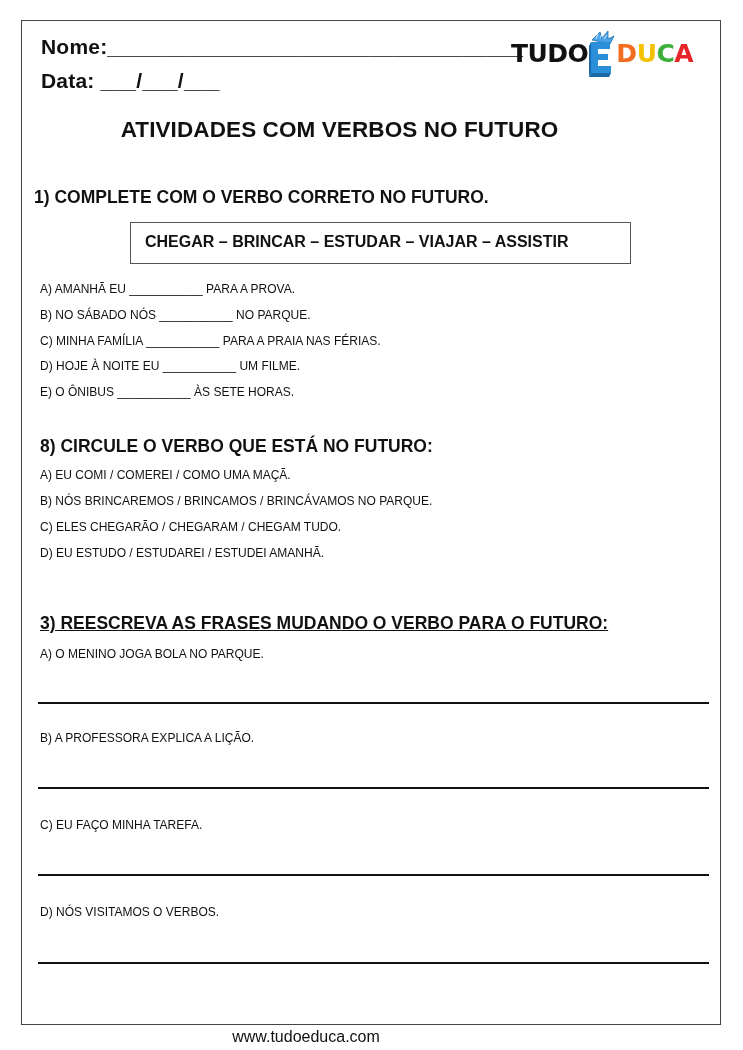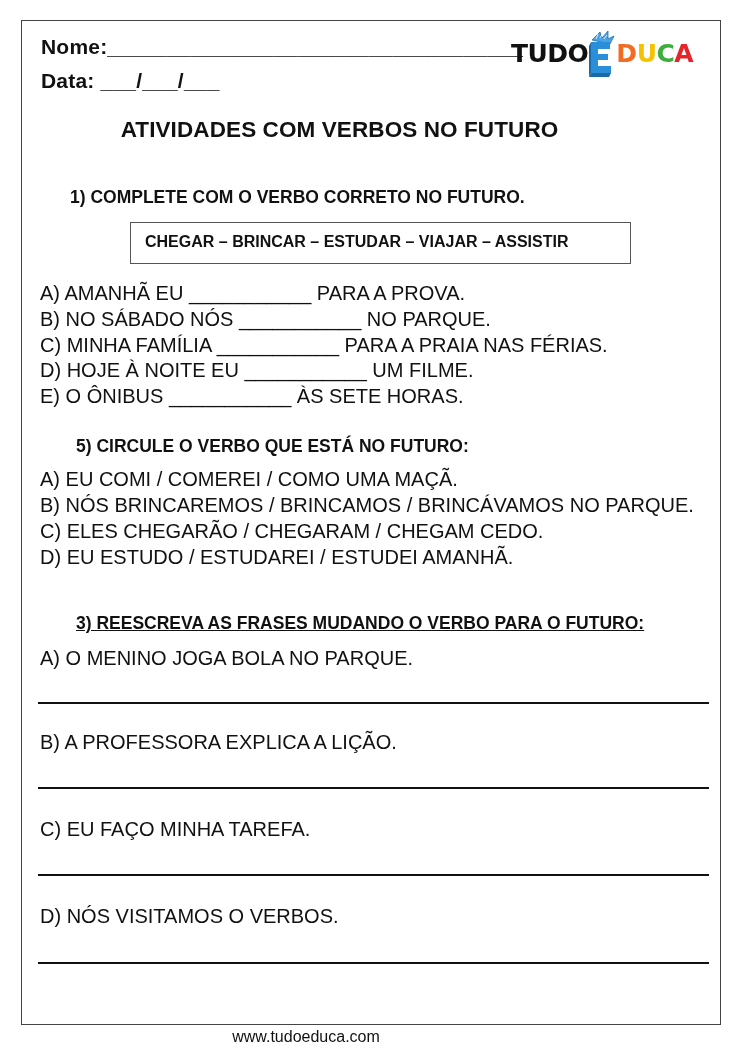--- a/index.html
+++ b/index.html
@@ -10,28 +10,28 @@
   .header-line { position: absolute; left: 41px; font-weight: bold; font-size: 21px; letter-spacing: 0.2px; }
   #nome { top: 35px; }
   #data { top: 69px; }
   .logo { position: absolute; left: 511px; top: 28px; height: 50px; display: flex; align-items: center;
           font-family: "DejaVu Sans", sans-serif; font-weight: bold; font-size: 25px; letter-spacing: -0.5px; }
   .logo .tudo { color: #111; }
   .logo .book { position: relative; width: 30px; height: 46px; margin: 0 0 0 -2px; }
   .logo .l { display: inline-block; }
   .title { position: absolute; left: 0; width: 679px; top: 117px; text-align: center;
            font-weight: bold; font-size: 22.5px; letter-spacing: 0.1px; }
-  .section-title { position: absolute; left: 34px; font-weight: bold; font-size: 17.5px; margin-left: 36px; }
+  .section-title { position: absolute; left: 34px; font-weight: bold; font-size: 17.5px; }
   #s1 { top: 187px; }
   #s2 { top: 436px; left: 40px; }
   #s3 { top: 613px; left: 40px; text-decoration: underline; }
   .wordbox { position: absolute; left: 130px; top: 222px; width: 501px; height: 42px;
              border: 1.2px solid #555; box-sizing: border-box; }
   .wordbox span { position: absolute; left: 14px; top: 10px; font-weight: bold; font-size: 16px; }
-  .item { position: absolute; left: 40px; font-size: 20px; white-space: nowrap; }
+  .item { position: absolute; left: 40px; font-size: 12px; white-space: nowrap; }
   .answer-line { position: absolute; left: 38px; width: 671px; height: 0; border-top: 2.5px solid #111; }
   .footer { position: absolute; left: 0; width: 612px; top: 1028px; text-align: center;
             font-size: 16px; color: #111; }
 </style>
 </head>
 <body>
 
 <div class="frame"></div>
 
 <div class="header-line" id="nome">Nome:___________________________________</div>
@@ -59,24 +59,24 @@
 <div class="section-title" id="s1">1) COMPLETE COM O VERBO CORRETO NO FUTURO.</div>
 <div class="wordbox">
   <span>CHEGAR – BRINCAR – ESTUDAR – VIAJAR – ASSISTIR</span>
 </div>
 <div class="item" style="top:282px">A) AMANHÃ EU ___________ PARA A PROVA.</div>
 <div class="item" style="top:308px">B) NO SÁBADO NÓS ___________ NO PARQUE.</div>
 <div class="item" style="top:334px">C) MINHA FAMÍLIA ___________ PARA A PRAIA NAS FÉRIAS.</div>
 <div class="item" style="top:359px">D) HOJE À NOITE EU ___________ UM FILME.</div>
 <div class="item" style="top:385px">E) O ÔNIBUS ___________ ÀS SETE HORAS.</div>
 
-<div class="section-title" id="s2">5) CIRCULE O VERBO QUE ESTÁ NO FUTURO:</div>
+<div class="section-title" id="s2">8) CIRCULE O VERBO QUE ESTÁ NO FUTURO:</div>
 <div class="item" style="top:468px">A) EU COMI / COMEREI / COMO UMA MAÇÃ.</div>
 <div class="item" style="top:494px">B) NÓS BRINCAREMOS / BRINCAMOS / BRINCÁVAMOS NO PARQUE.</div>
-<div class="item" style="top:520px">C) ELES CHEGARÃO / CHEGARAM / CHEGAM CEDO.</div>
+<div class="item" style="top:520px">C) ELES CHEGARÃO / CHEGARAM / CHEGAM TUDO.</div>
 <div class="item" style="top:546px">D) EU ESTUDO / ESTUDAREI / ESTUDEI AMANHÃ.</div>
 
 <div class="section-title" id="s3">3) REESCREVA AS FRASES MUDANDO O VERBO PARA O FUTURO:</div>
 <div class="item" style="top:647px">A) O MENINO JOGA BOLA NO PARQUE.</div>
 <div class="answer-line" style="top:702px"></div>
 <div class="item" style="top:731px">B) A PROFESSORA EXPLICA A LIÇÃO.</div>
 <div class="answer-line" style="top:787px"></div>
 <div class="item" style="top:818px">C) EU FAÇO MINHA TAREFA.</div>
 <div class="answer-line" style="top:874px"></div>
 <div class="item" style="top:905px">D) NÓS VISITAMOS O VERBOS.</div>

